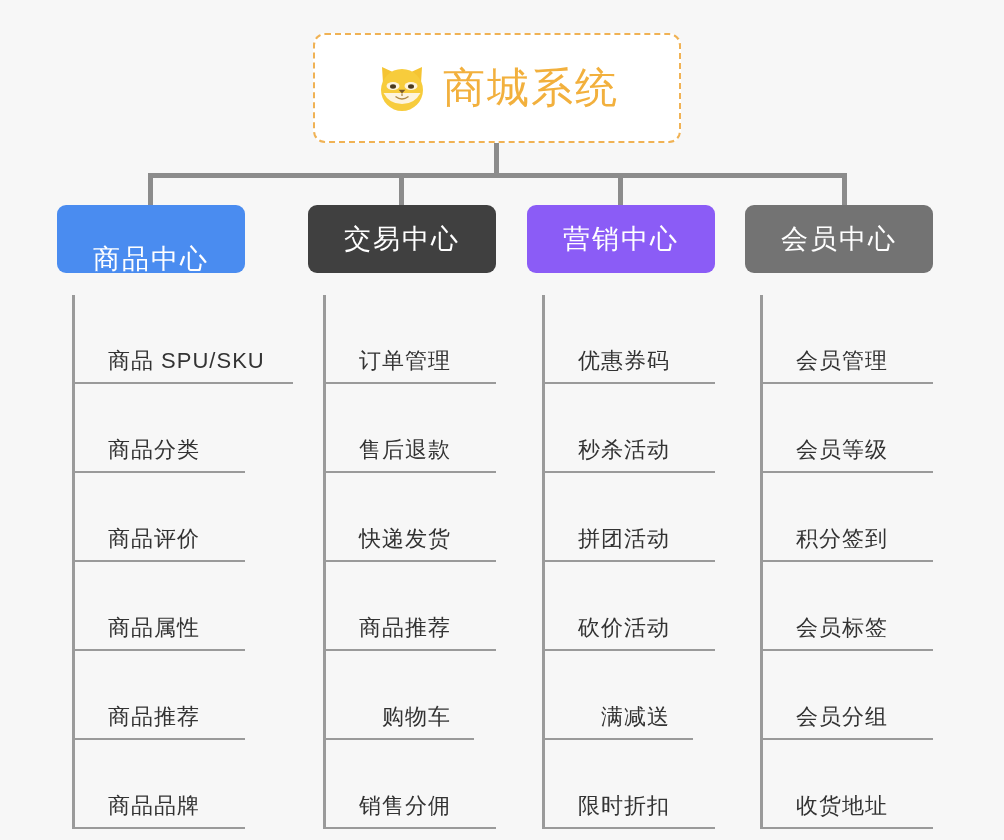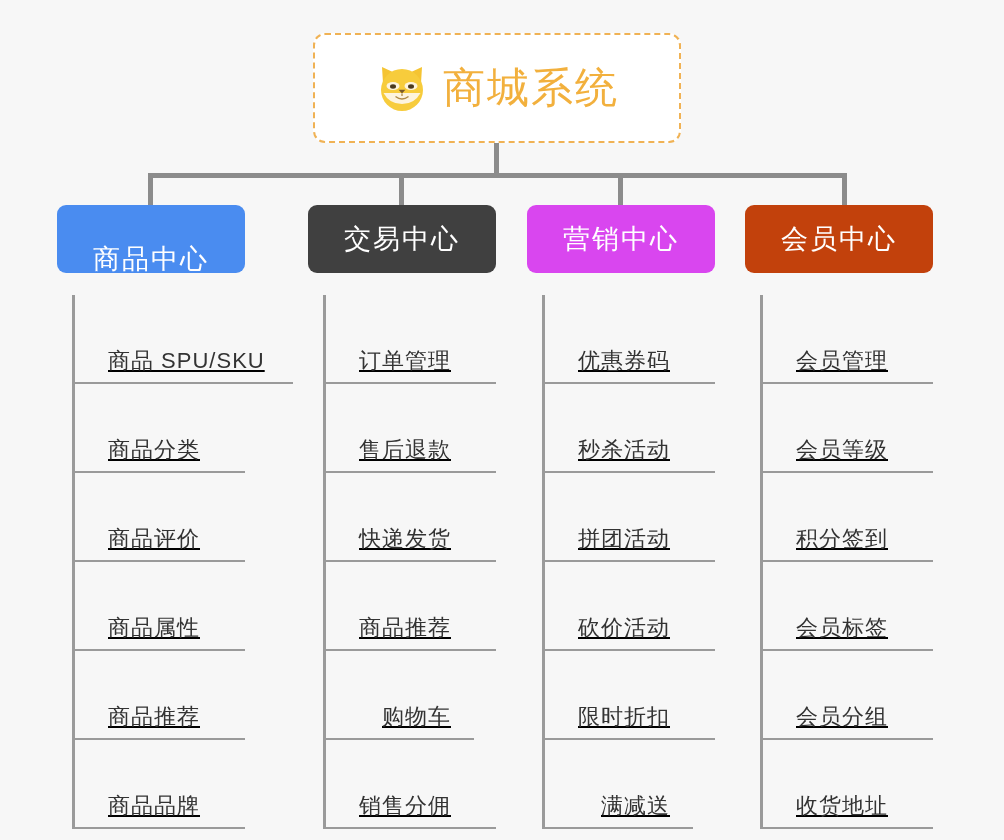--- a/index.html
+++ b/index.html
@@ -74,22 +74,22 @@
     display: flex;
     align-items: center;
     justify-content: center;
     color: #ffffff;
     font-size: 27px;
     letter-spacing: 2px;
     line-height: 1;
   }
   .cat-blue   { background: #4a8cf0; align-items: flex-end; }
   .cat-red    { background: #404040; }
-  .cat-orange { background: #d946ef; justify-content: center; }
-  .cat-green  { background: #c2410c; text-align: center; }
+  .cat-orange { background: #8b5cf6; justify-content: center; }
+  .cat-green  { background: #737373; text-align: center; }
 
   
   .items {
     position: relative;
     margin-top: 22px;
     margin-left: 15px;
     padding-left: 0;
     border-left: 3px solid #9a9a9a;
   }
   .item {
@@ -103,21 +103,21 @@
   }
   .item-label {
     font-size: 22px;
     color: #333333;
     letter-spacing: 1px;
     line-height: 1.1;
     white-space: nowrap;
     padding-bottom: 6px;
   }
   
-  .items .item { width: 170px; text-decoration: underline; }
+  .items .item { width: 170px; }
   .items .item.w-wide  { width: 218px; }
   .items .item.w-mid   { width: 170px; }
   .items .item.w-narrow{ width: 148px; justify-content: center; }
 </style>
 </head>
 <body>
 
 <div id="diagram">
 
   <div class="root-node">
@@ -217,25 +217,25 @@
       </div>
       <div class="item w-mid">
         <span class="item-label">秒杀活动</span>
       </div>
       <div class="item w-mid">
         <span class="item-label">拼团活动</span>
       </div>
       <div class="item w-mid">
         <span class="item-label">砍价活动</span>
       </div>
-      <div class="item w-mid">
-        <span class="item-label">限时折扣</span>
-      </div>
       <div class="item w-narrow">
         <span class="item-label">满减送</span>
+      </div>
+      <div class="item w-mid">
+        <span class="item-label">限时折扣</span>
       </div>
     </div>
   </div>
 
   <div class="column col-4">
     <div class="cat-box cat-green">
       <span>会员中心</span>
     </div>
     <div class="items">
       <div class="item w-mid">

